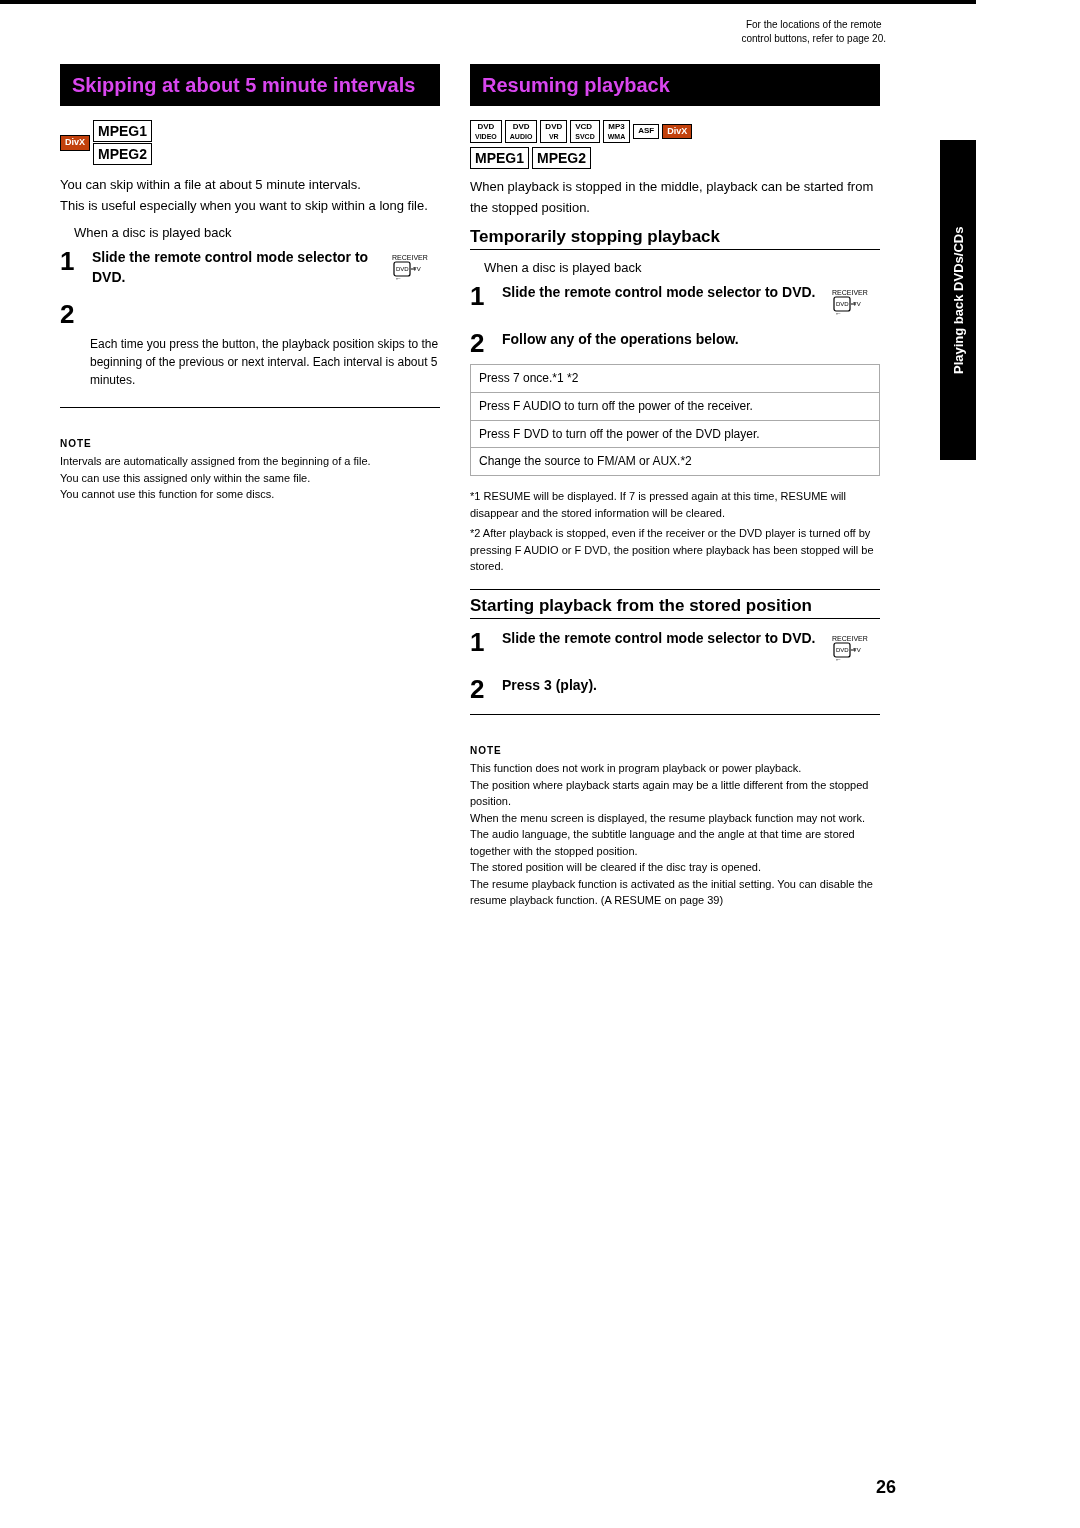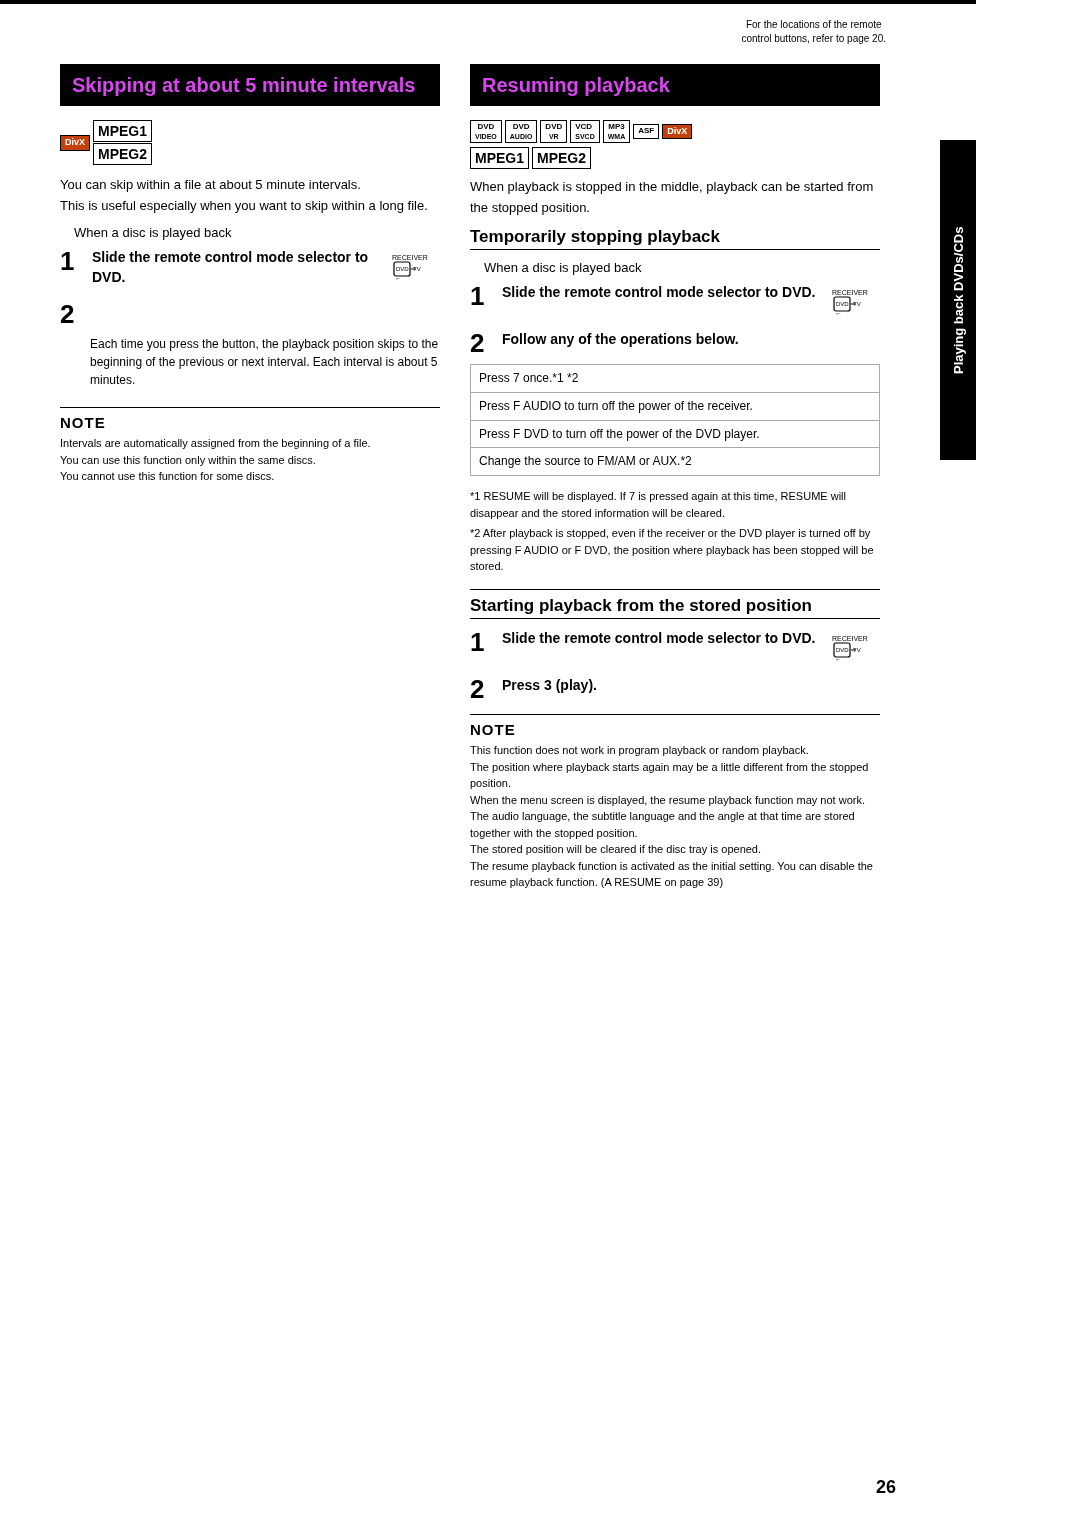--- a/index.html
+++ b/index.html
@@ -166,25 +166,26 @@
     }
 
     
     .note-section {
       margin-top: 12px;
       border-top: 1.5px solid #000;
       padding-top: 6px;
     }
 
     .note-title {
-      font-size: 15px;
+      font-size: 10px;
       font-weight: bold;
       margin-bottom: 4px;
       text-transform: uppercase;
       letter-spacing: 1px;
+      margin-top: 24px;
     }
 
     .note-text {
       font-size: 11px;
       line-height: 1.5;
     }
 
     
     .sub-section-title {
       font-size: 17px;
@@ -328,21 +329,21 @@
       </div>
 
       <div class="step-desc">
         <span>Each time you press the button, the playback position skips to the beginning of the previous or next interval. Each interval is about 5 minutes.</span>
       </div>
 
       <div class="note-section">
         <div class="note-title">NOTE</div>
         <div class="note-text">
           <p>Intervals are automatically assigned from the beginning of a file.</p>
-          <p>You can use this function only within the same discs.</p>
+          <p>You can use this assigned only within the same file.</p>
           <p>You cannot use this function for some discs.</p>
         </div>
       </div>
 
     </div>
 
     <div class="right-col">
 
       <div class="section-title-box">
         <span>Resuming playback</span>
@@ -447,21 +448,21 @@
       </div>
 
       <div class="step-numbered">
         <span class="step-number">2</span>
         <span class="step-content">Press 3 (play).</span>
       </div>
 
       <div class="note-section">
         <div class="note-title">NOTE</div>
         <div class="note-text">
-          <p>This function does not work in program playback or random playback.</p>
+          <p>This function does not work in program playback or power playback.</p>
           <p>The position where playback starts again may be a little different from the stopped position.</p>
           <p>When the menu screen is displayed, the resume playback function may not work.</p>
           <p>The audio language, the subtitle language and the angle at that time are stored together with the stopped position.</p>
           <p>The stored position will be cleared if the disc tray is opened.</p>
           <p>The resume playback function is activated as the initial setting. You can disable the resume playback function. (A RESUME on page 39)</p>
         </div>
       </div>
 
     </div>
   </div>

